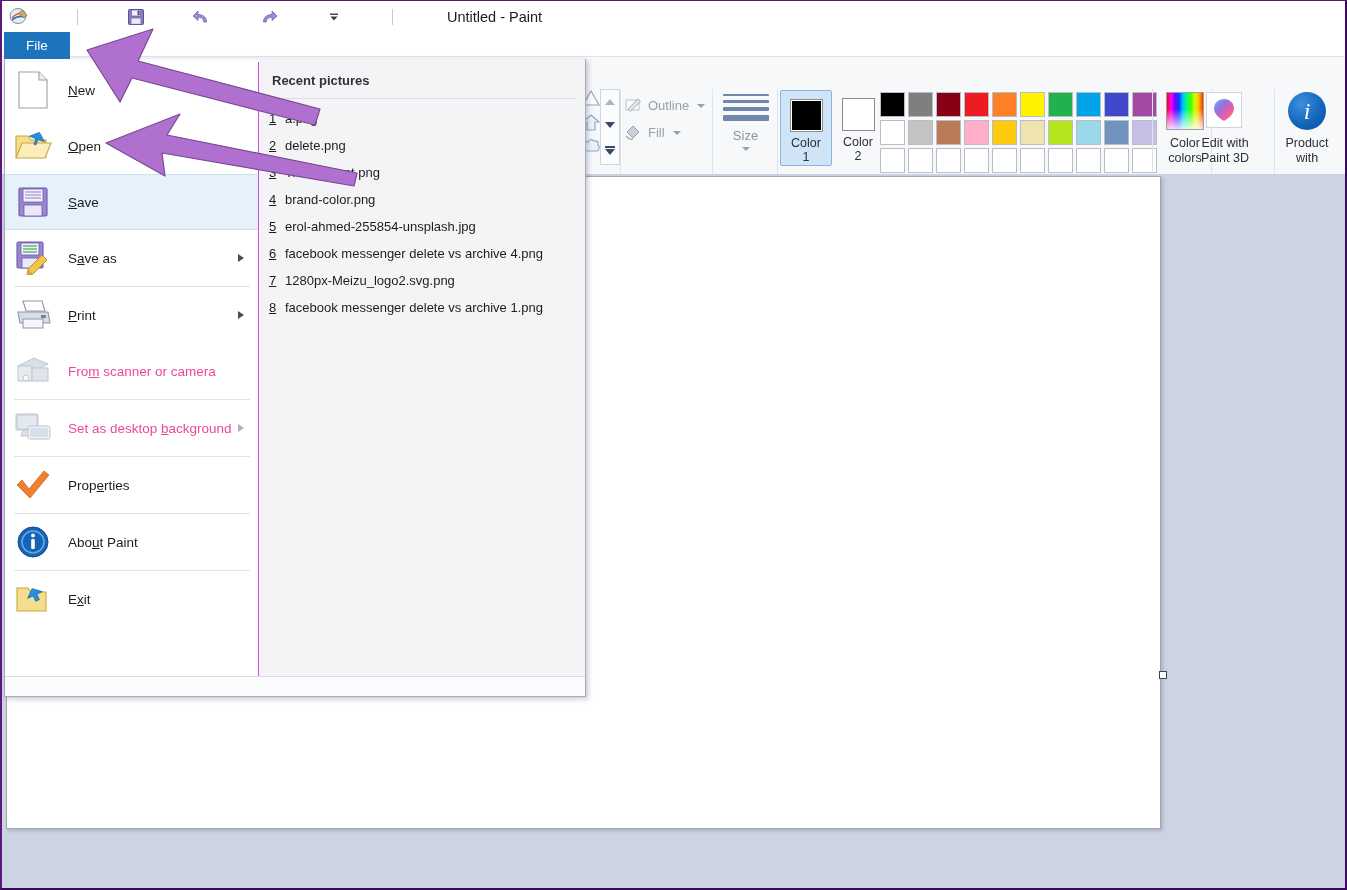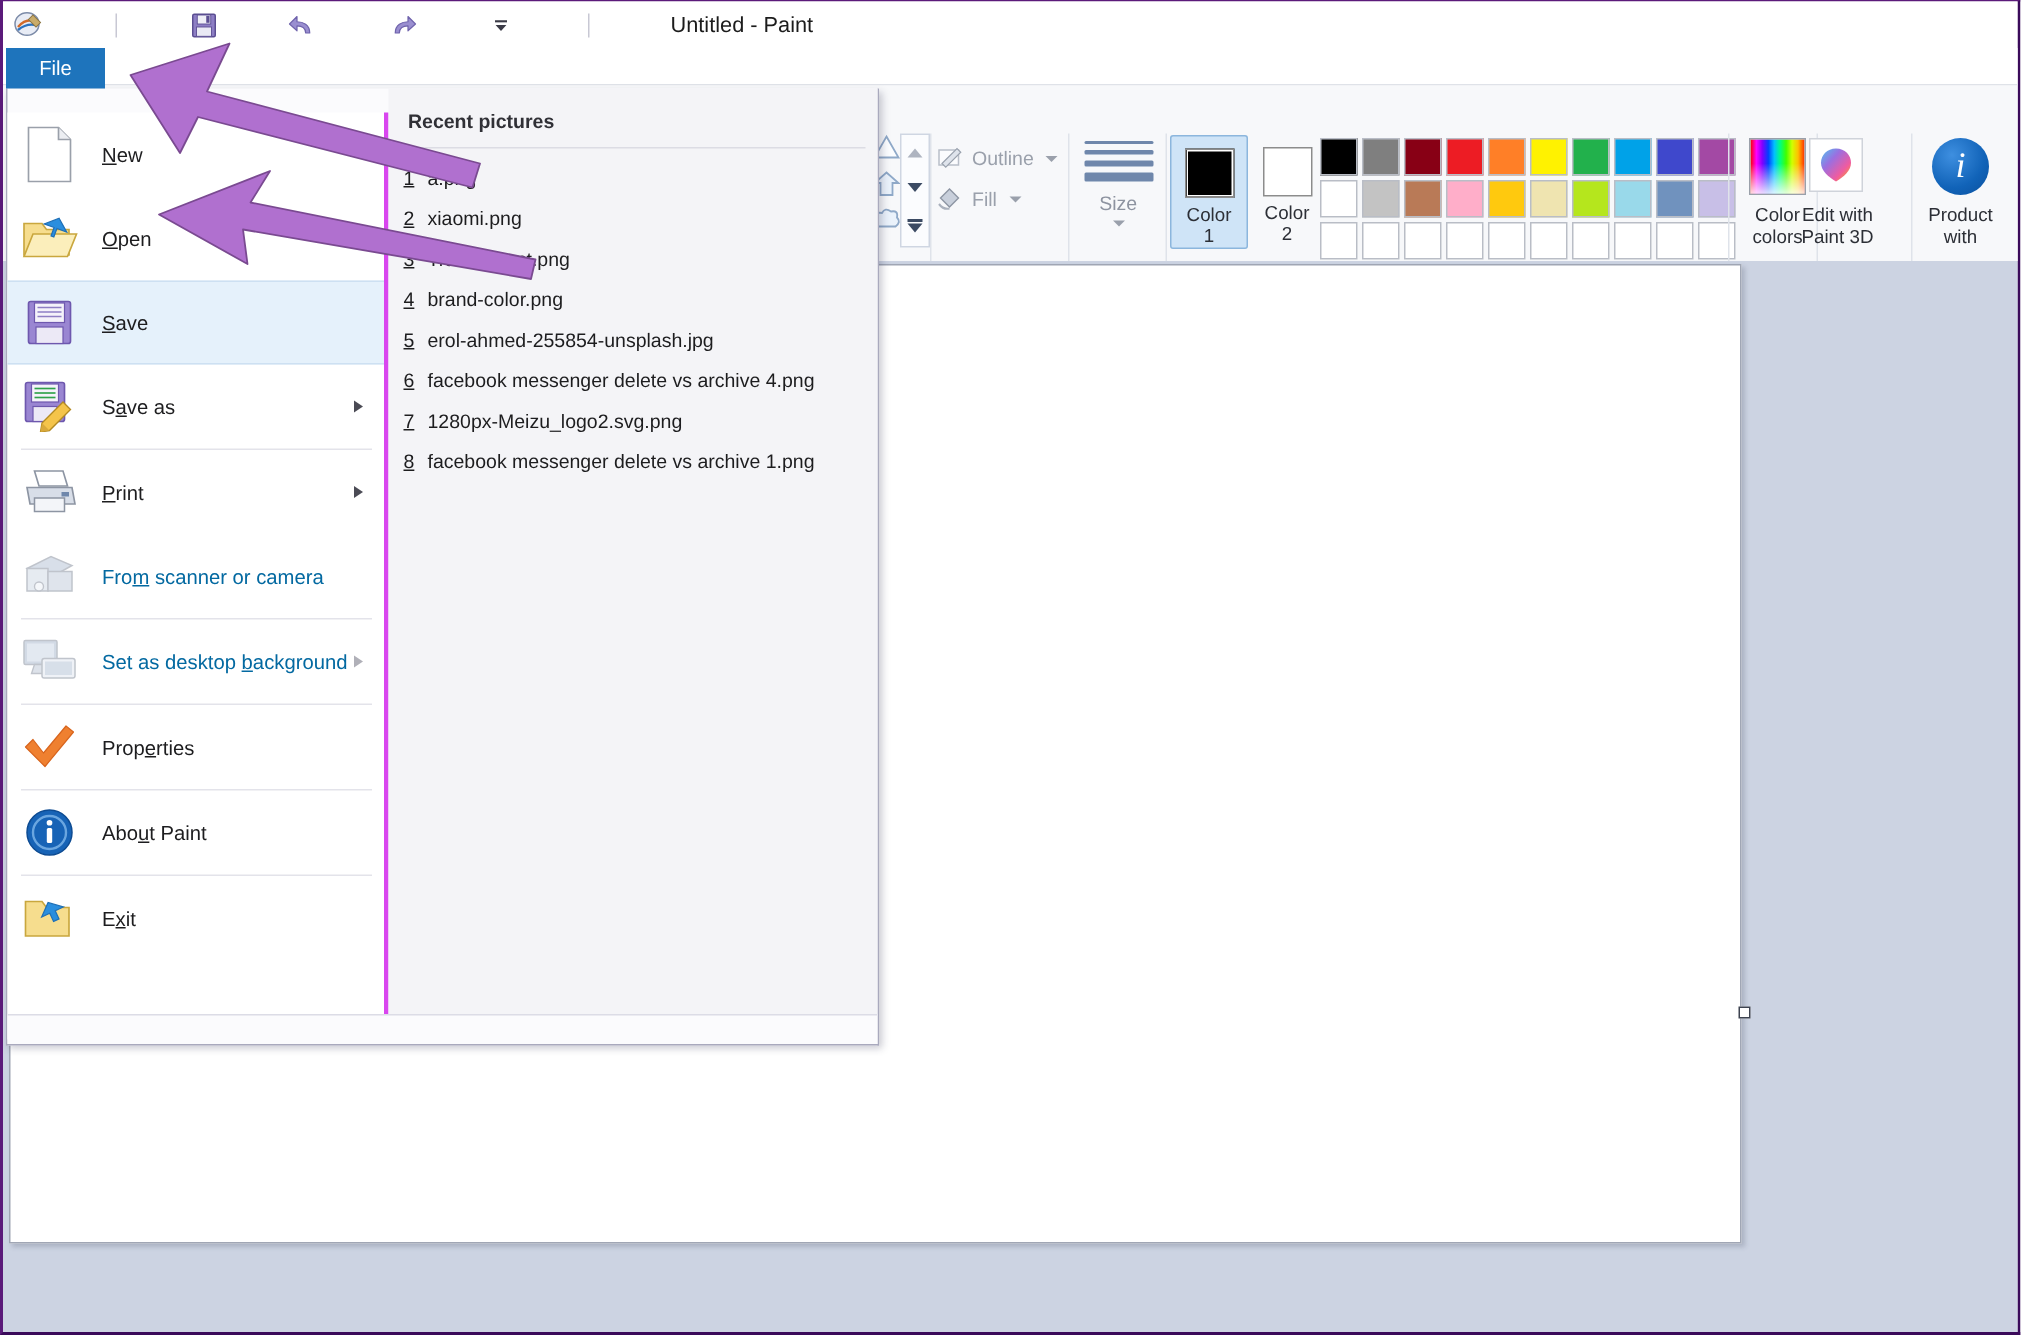--- a/index.html
+++ b/index.html
@@ -202,23 +202,23 @@
   .menu {
     position: absolute; left: 2px; top: 58px;
     width: 582px; height: 638px;
     background: #fbfbfd;
     border: 1px solid #a9a9bd;
     border-top: none;
     box-shadow: 2px 2px 5px rgba(40,40,70,0.25);
     z-index: 25;
   }
   .menu-left {
-    position: absolute; left: 0; top: 16px; width: 254px; height: 618px;
+    position: absolute; left: 0; top: 3px; width: 254px; height: 618px;
     background: #ffffff;
-    border-right: 3px solid #d946ef;
+    border-right: 1px solid #d946ef;
   }
   .menu-right {
     position: absolute; left: 254px; top: 0; right: 0; height: 618px;
     background: #f4f4f7;
   }
   .menu-foot {
     position: absolute; left: 0; bottom: 0; width: 100%; height: 20px;
     background: #fbfbfd; border-top: 1px solid #dcdce6;
   }
 
@@ -227,21 +227,21 @@
     height: 56px; padding-left: 9px; cursor: default;
   }
   .mitem .mico {
     width: 38px; height: 38px; margin-right: 16px;
     display: flex; align-items: center; justify-content: center;
     flex: 0 0 38px;
   }
   .mitem .mlabel {
     font-size: 13.5px; color: #1d1d1f;
   }
-  .mitem.disabled .mlabel { color: #0369a1; }
+  .mitem.disabled .mlabel { color: #ec4899; }
   .mitem.sel {
     background: #e5f1fb; border: 1px solid #cde0f2;
     border-left: none; border-right: none;
   }
   .mitem .subarrow {
     position: absolute; right: 14px; top: 50%; margin-top: -4px;
     width: 0; height: 0;
     border-top: 4px solid transparent; border-bottom: 4px solid transparent;
     border-left: 6px solid #4b4b55;
   }
@@ -614,21 +614,21 @@
     <div class="menu-right">
       <div class="recent-title">Recent pictures</div>
       <div class="recent-rule"></div>
       <div class="recent-list" id="recent-list">
           <div class="ritem">
             <span class="rnum">1</span>
             <span>a.png</span>
           </div>
           <div class="ritem">
             <span class="rnum">2</span>
-            <span>xiaomi.png</span>
+            <span>delete.png</span>
           </div>
           <div class="ritem">
             <span class="rnum">3</span>
             <span>Transparent.png</span>
           </div>
           <div class="ritem">
             <span class="rnum">4</span>
             <span>brand-color.png</span>
           </div>
           <div class="ritem">

